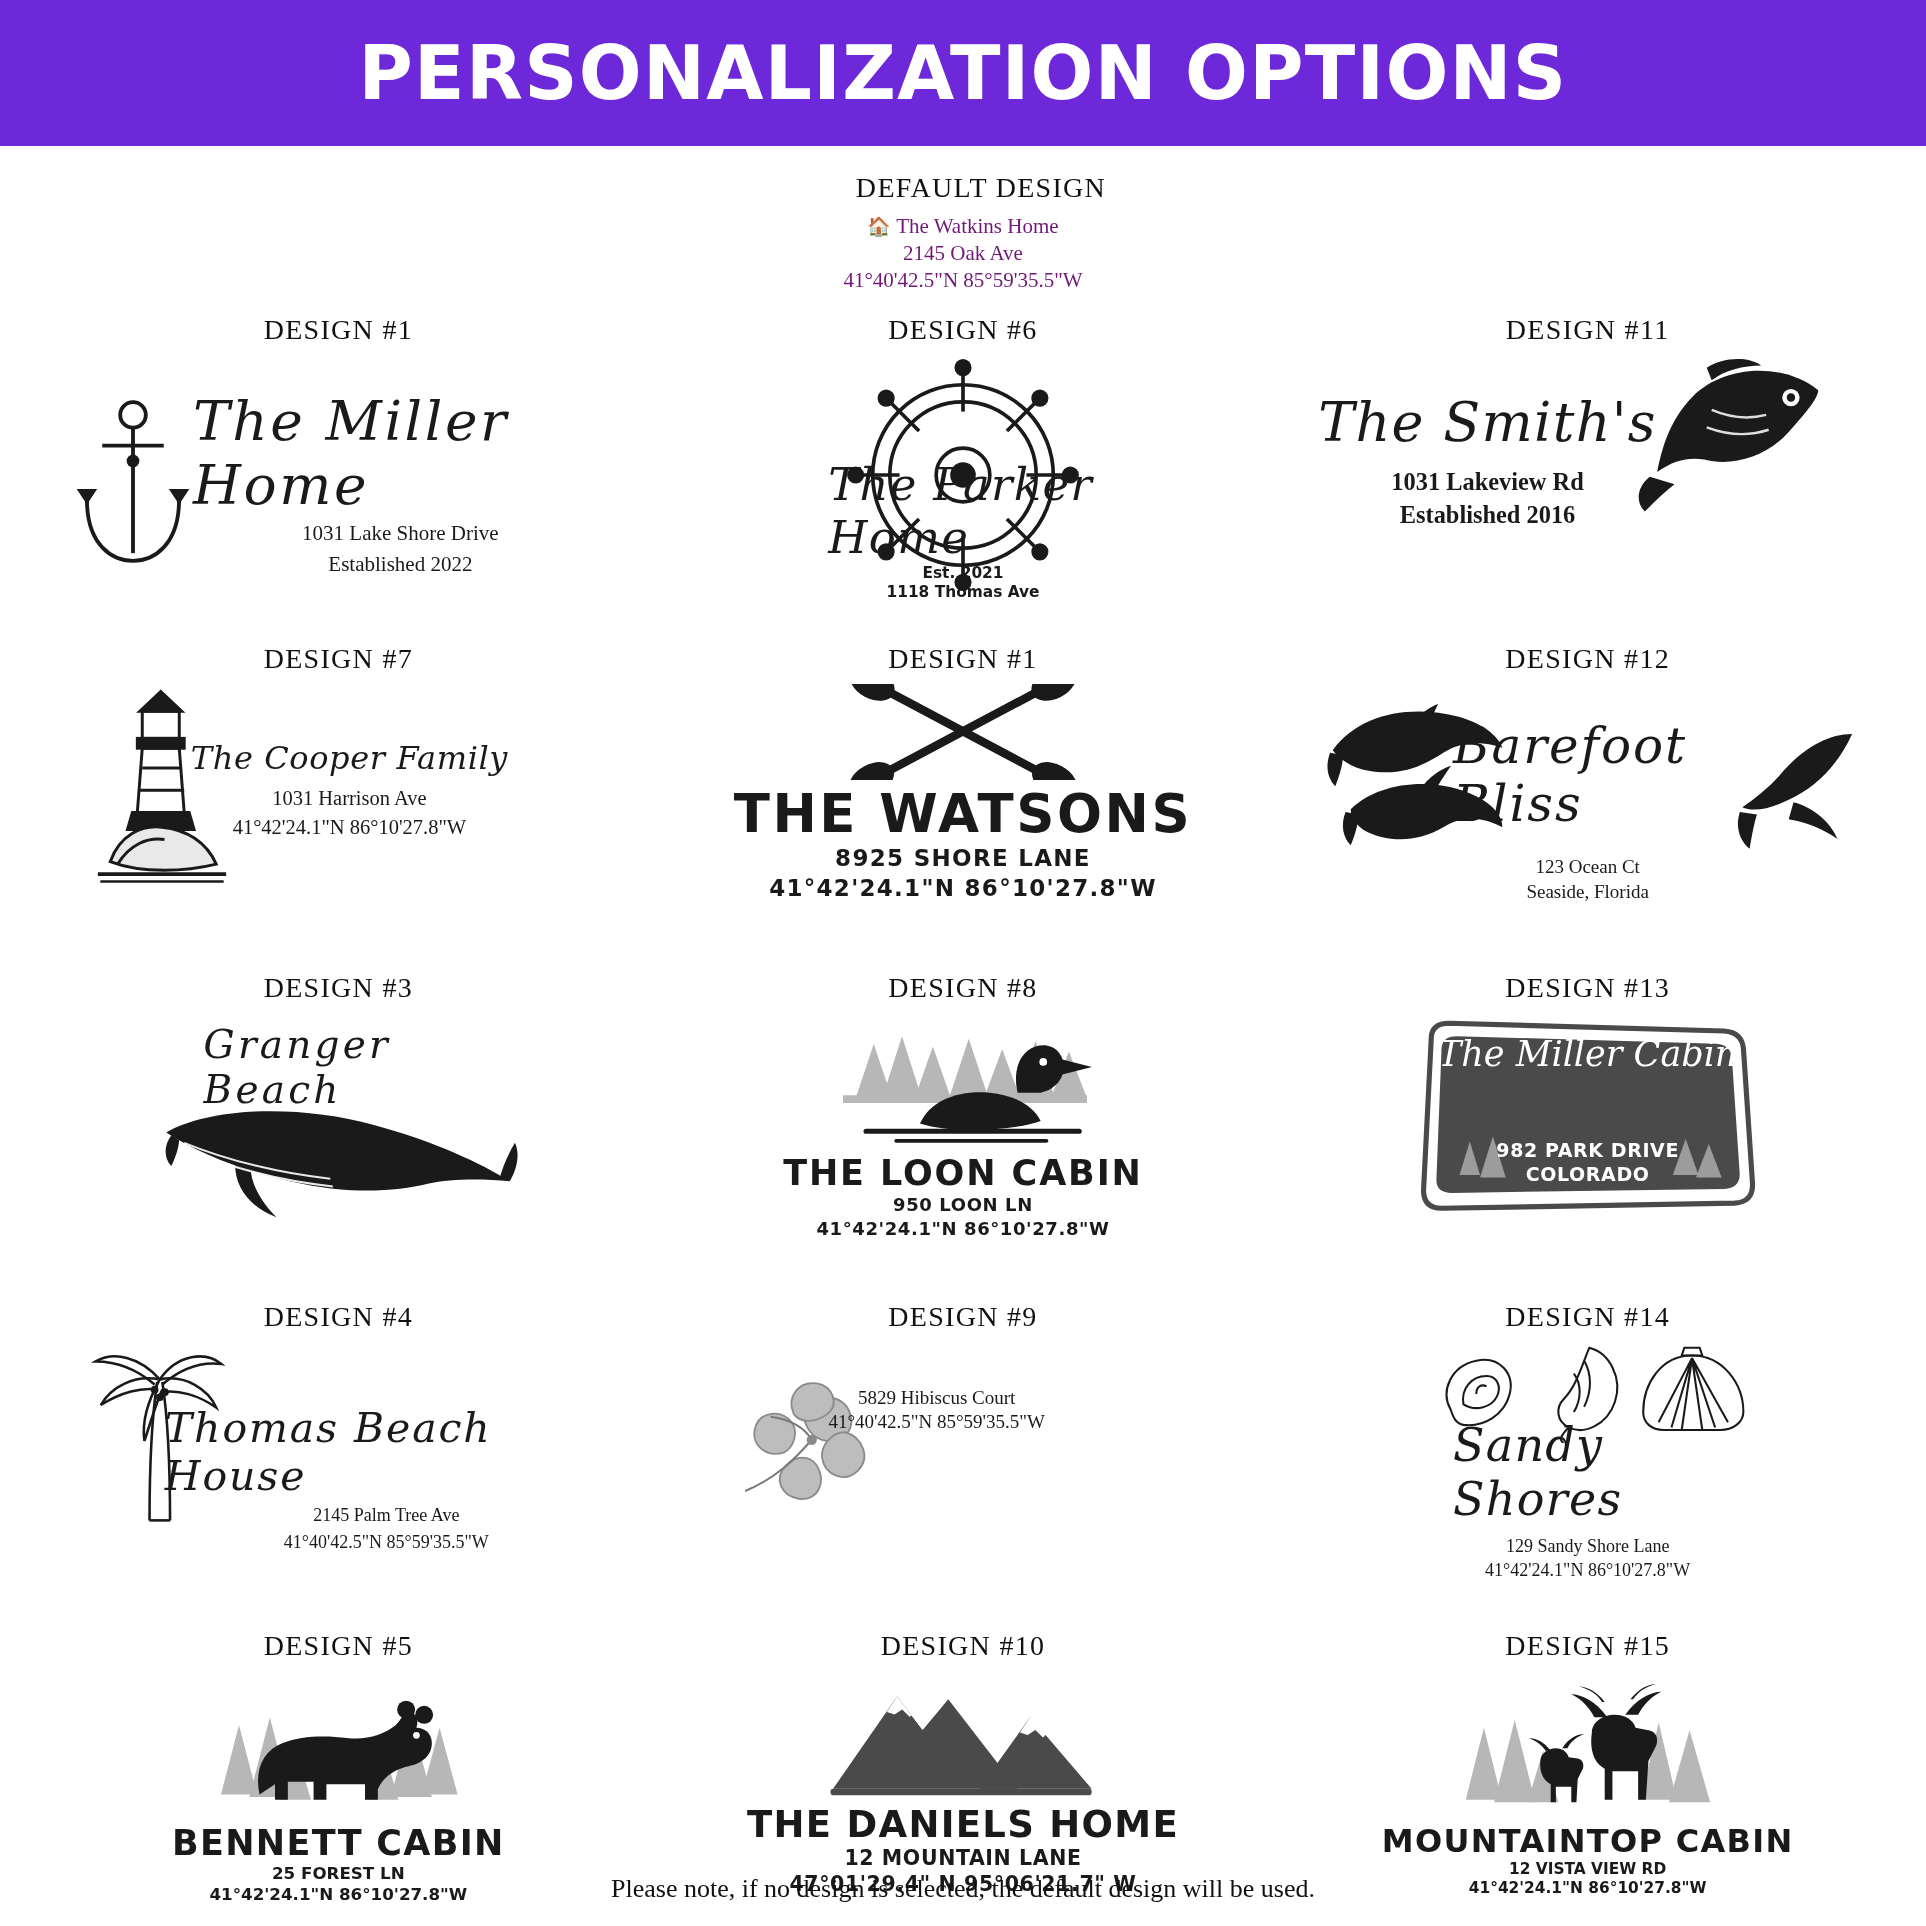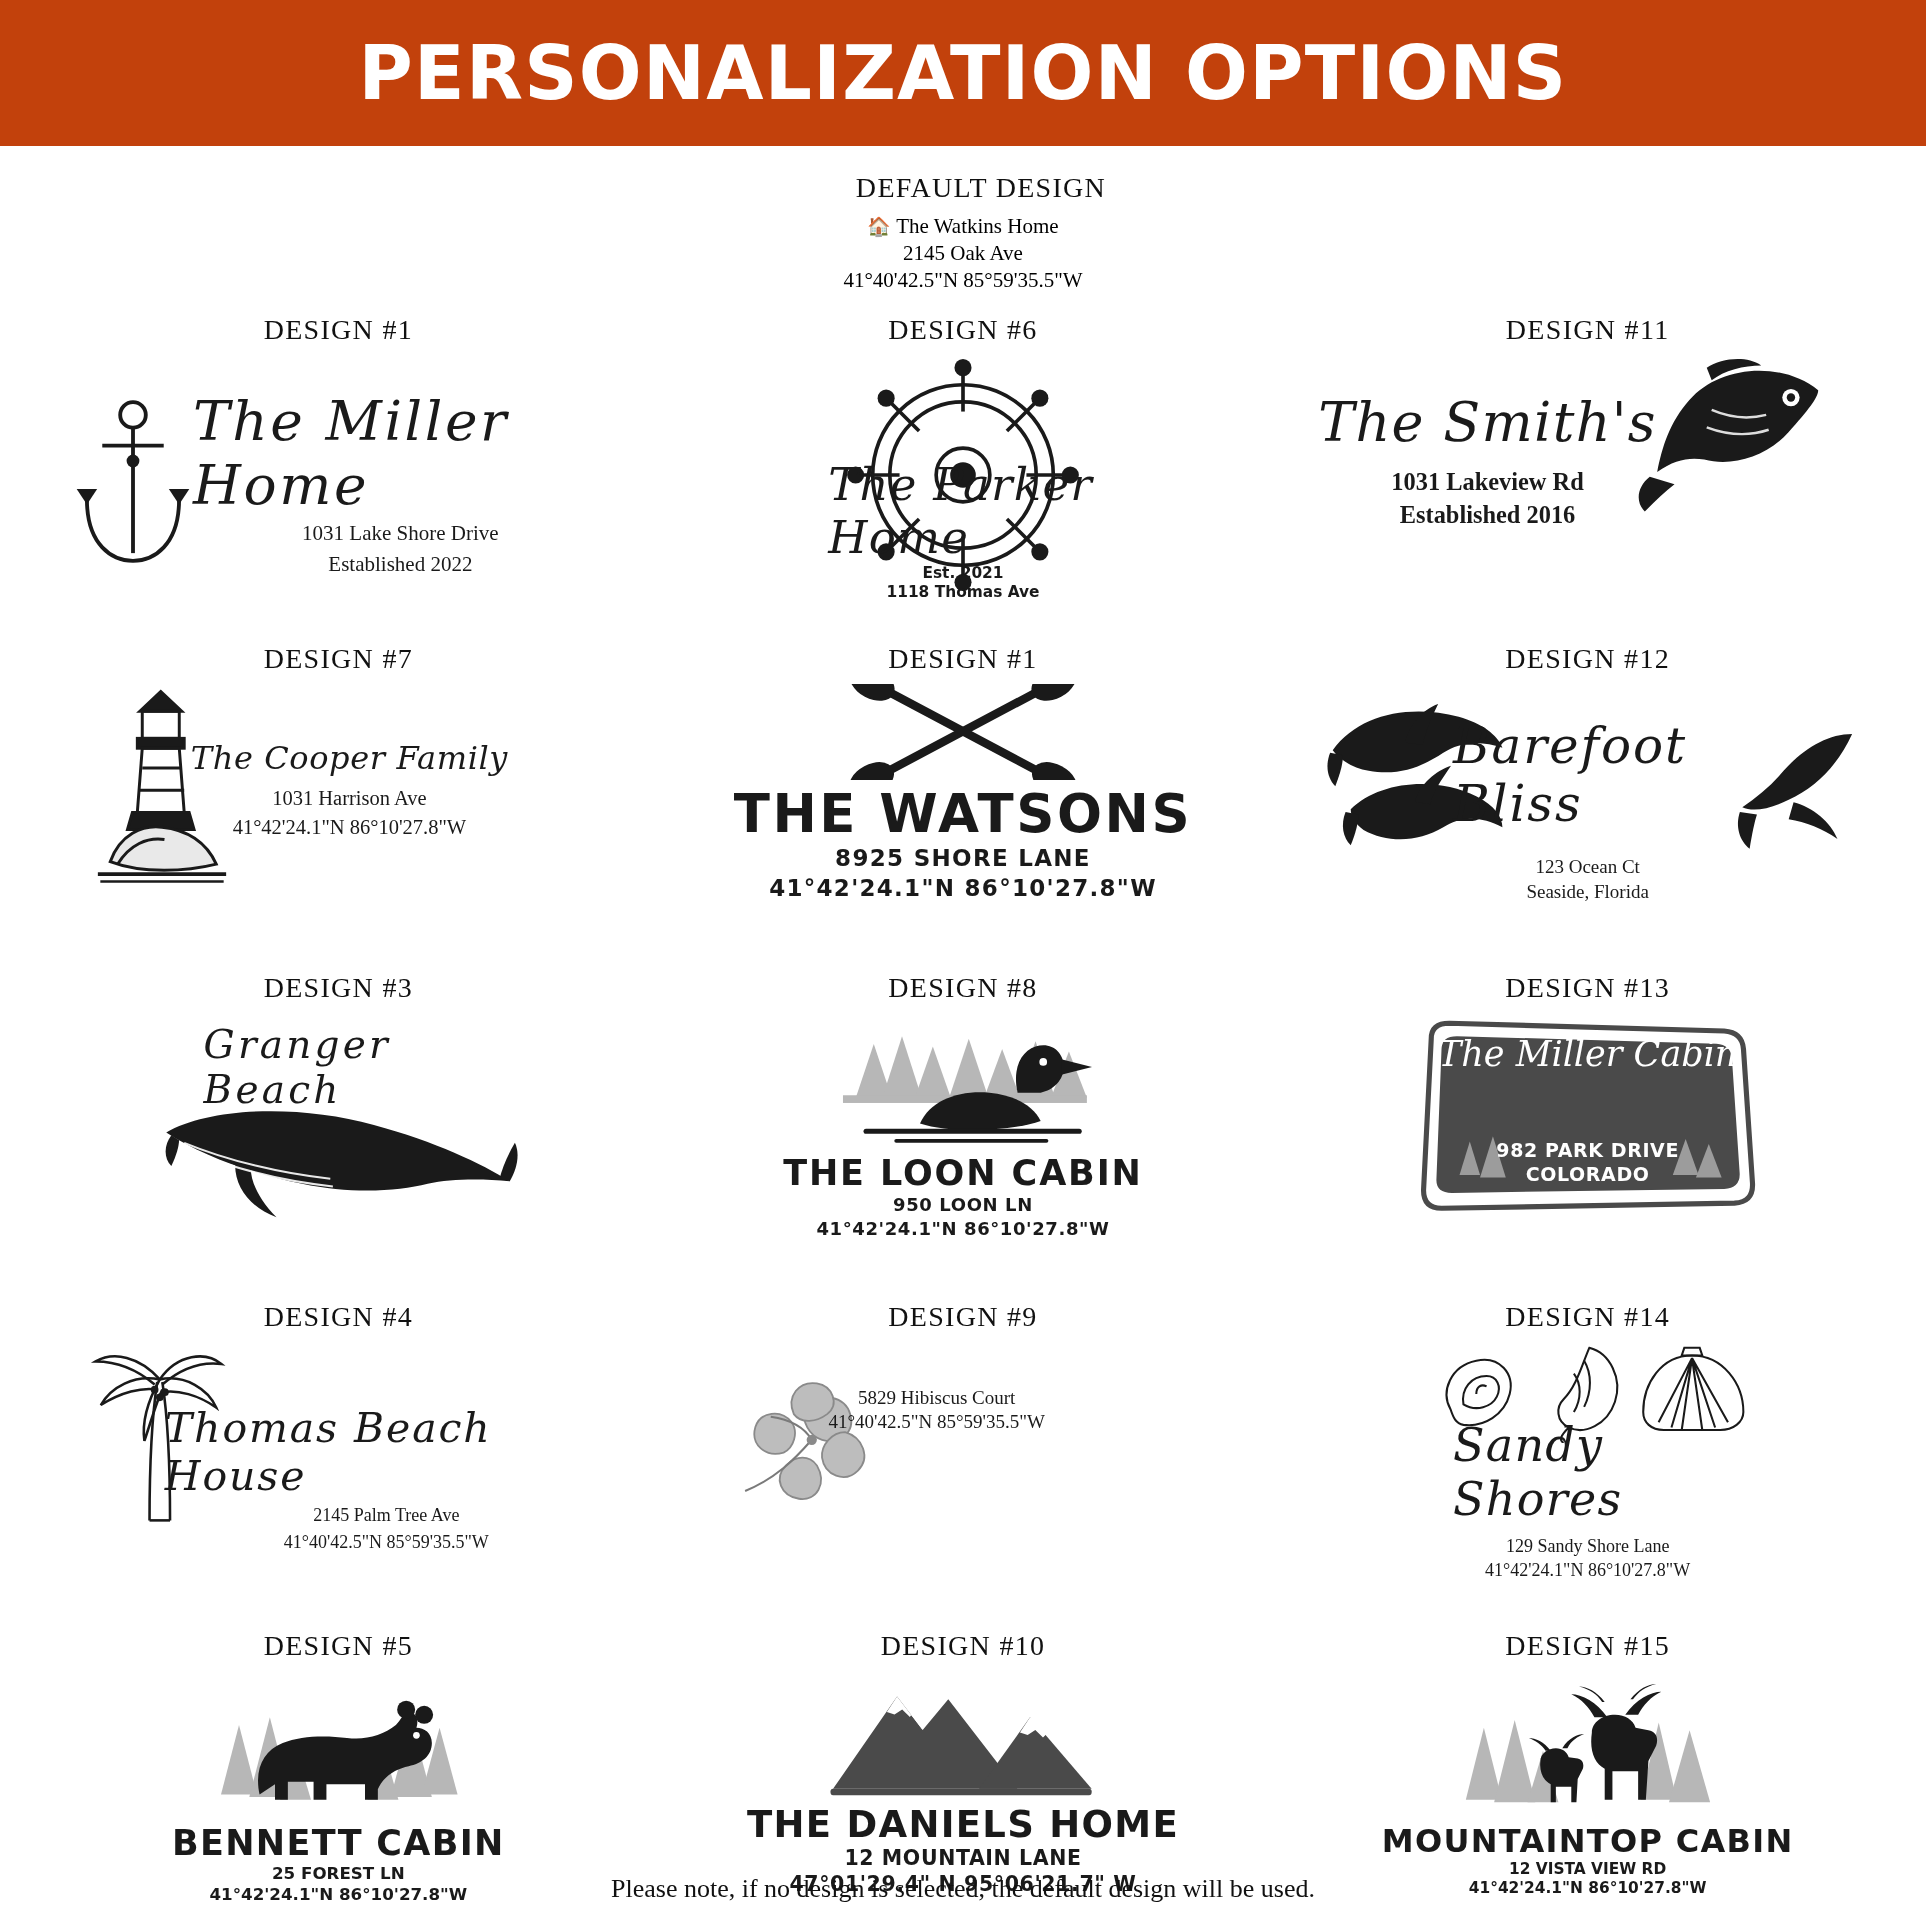--- a/index.html
+++ b/index.html
@@ -10,21 +10,21 @@
     font-family: "Liberation Serif", serif;
     color: #1a1a1a;
     overflow: hidden;
   }
   .page { position: relative; width: 1926px; height: 1926px; }
 
   
   .header {
     width: 100%;
     height: 146px;
-    background: #c2410c;
+    background: #6d28d9;
     display: flex;
     align-items: center;
     justify-content: center;
   }
   .header-title {
     font-family: "DejaVu Sans", sans-serif;
     font-weight: 700;
     font-size: 74px;
     letter-spacing: 1.3px;
     color: #ffffff;
@@ -41,21 +41,21 @@
     font-size: 28px;
     letter-spacing: 1.3px;
     color: #111;
     padding-left: 36px;
   }
   .default-lines {
     margin-top: 9px;
     font-family: "Liberation Serif", serif;
     font-size: 21px;
     line-height: 1.28;
-    color: #000000;
+    color: #701a75;
   }
   .house-glyph { font-size: 19px; margin-right: 5.1px; }
 
   
   .grid {
     margin-top: 16.7px;
     display: grid;
     grid-template-columns: repeat(3, 1fr);
     grid-auto-rows: 329px;
     column-gap: 0px;

